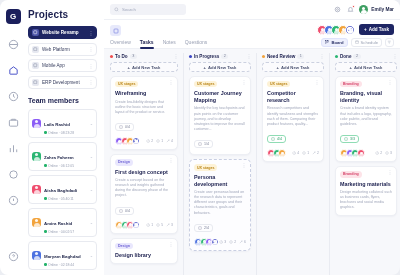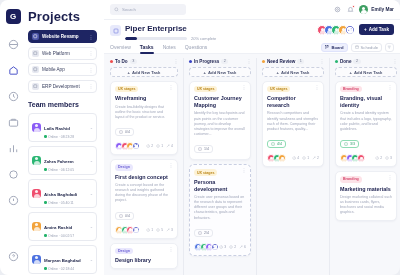--- a/index.html
+++ b/index.html
@@ -60,21 +60,21 @@
   
   .panel {
     width: 78px;
     background: #ffffff;
     flex: 0 0 78px;
     padding: 9px 7px 0 2px;
     overflow: hidden;
     position: relative;
   }
   .panel-title {
-    font-size: 13px; font-weight: bold; color: #1b1f4e;
+    font-size: 10px; font-weight: bold; color: #1b1f4e;
     margin-bottom: 6px; letter-spacing: .1px;
   }
   .proj {
     display: flex; align-items: center;
     height: 13px;
     border: 1px solid #e8eaf0;
     border-radius: 4px;
     margin-bottom: 3.5px;
     padding: 0 3px;
     background: #fff;
@@ -498,29 +498,20 @@
         </div>
       </div>
     </div>
 
     <div class="proj-head">
       <div class="ph-ic">
           <svg viewBox="0 0 24 24" fill="none" stroke="currentColor" stroke-width="2">
             <rect x="4" y="4" width="16" height="16" rx="3"></rect>
           </svg>
         </div>
-      <div class="ph-body">
-        <div class="ph-title">Piper Enterprise</div>
-        <div class="ph-bar-row">
-          <div class="ph-bar">
-              <i id="progfill" style="width: 20%;"></i>
-            </div>
-          <span class="ph-pct">20% complete</span>
-        </div>
-      </div>
       <div class="ph-right">
         <div class="avstack" id="proj-avs">
             <div style="background: rgb(239, 78, 110);"></div>
             <div style="background: rgb(77, 114, 224);"></div>
             <div style="background: rgb(43, 182, 115);"></div>
             <div style="background: rgb(242, 163, 60);"></div>
             <div class="avmore">+8</div>
           </div>
         <div class="btn-add">
           <span>+</span>

